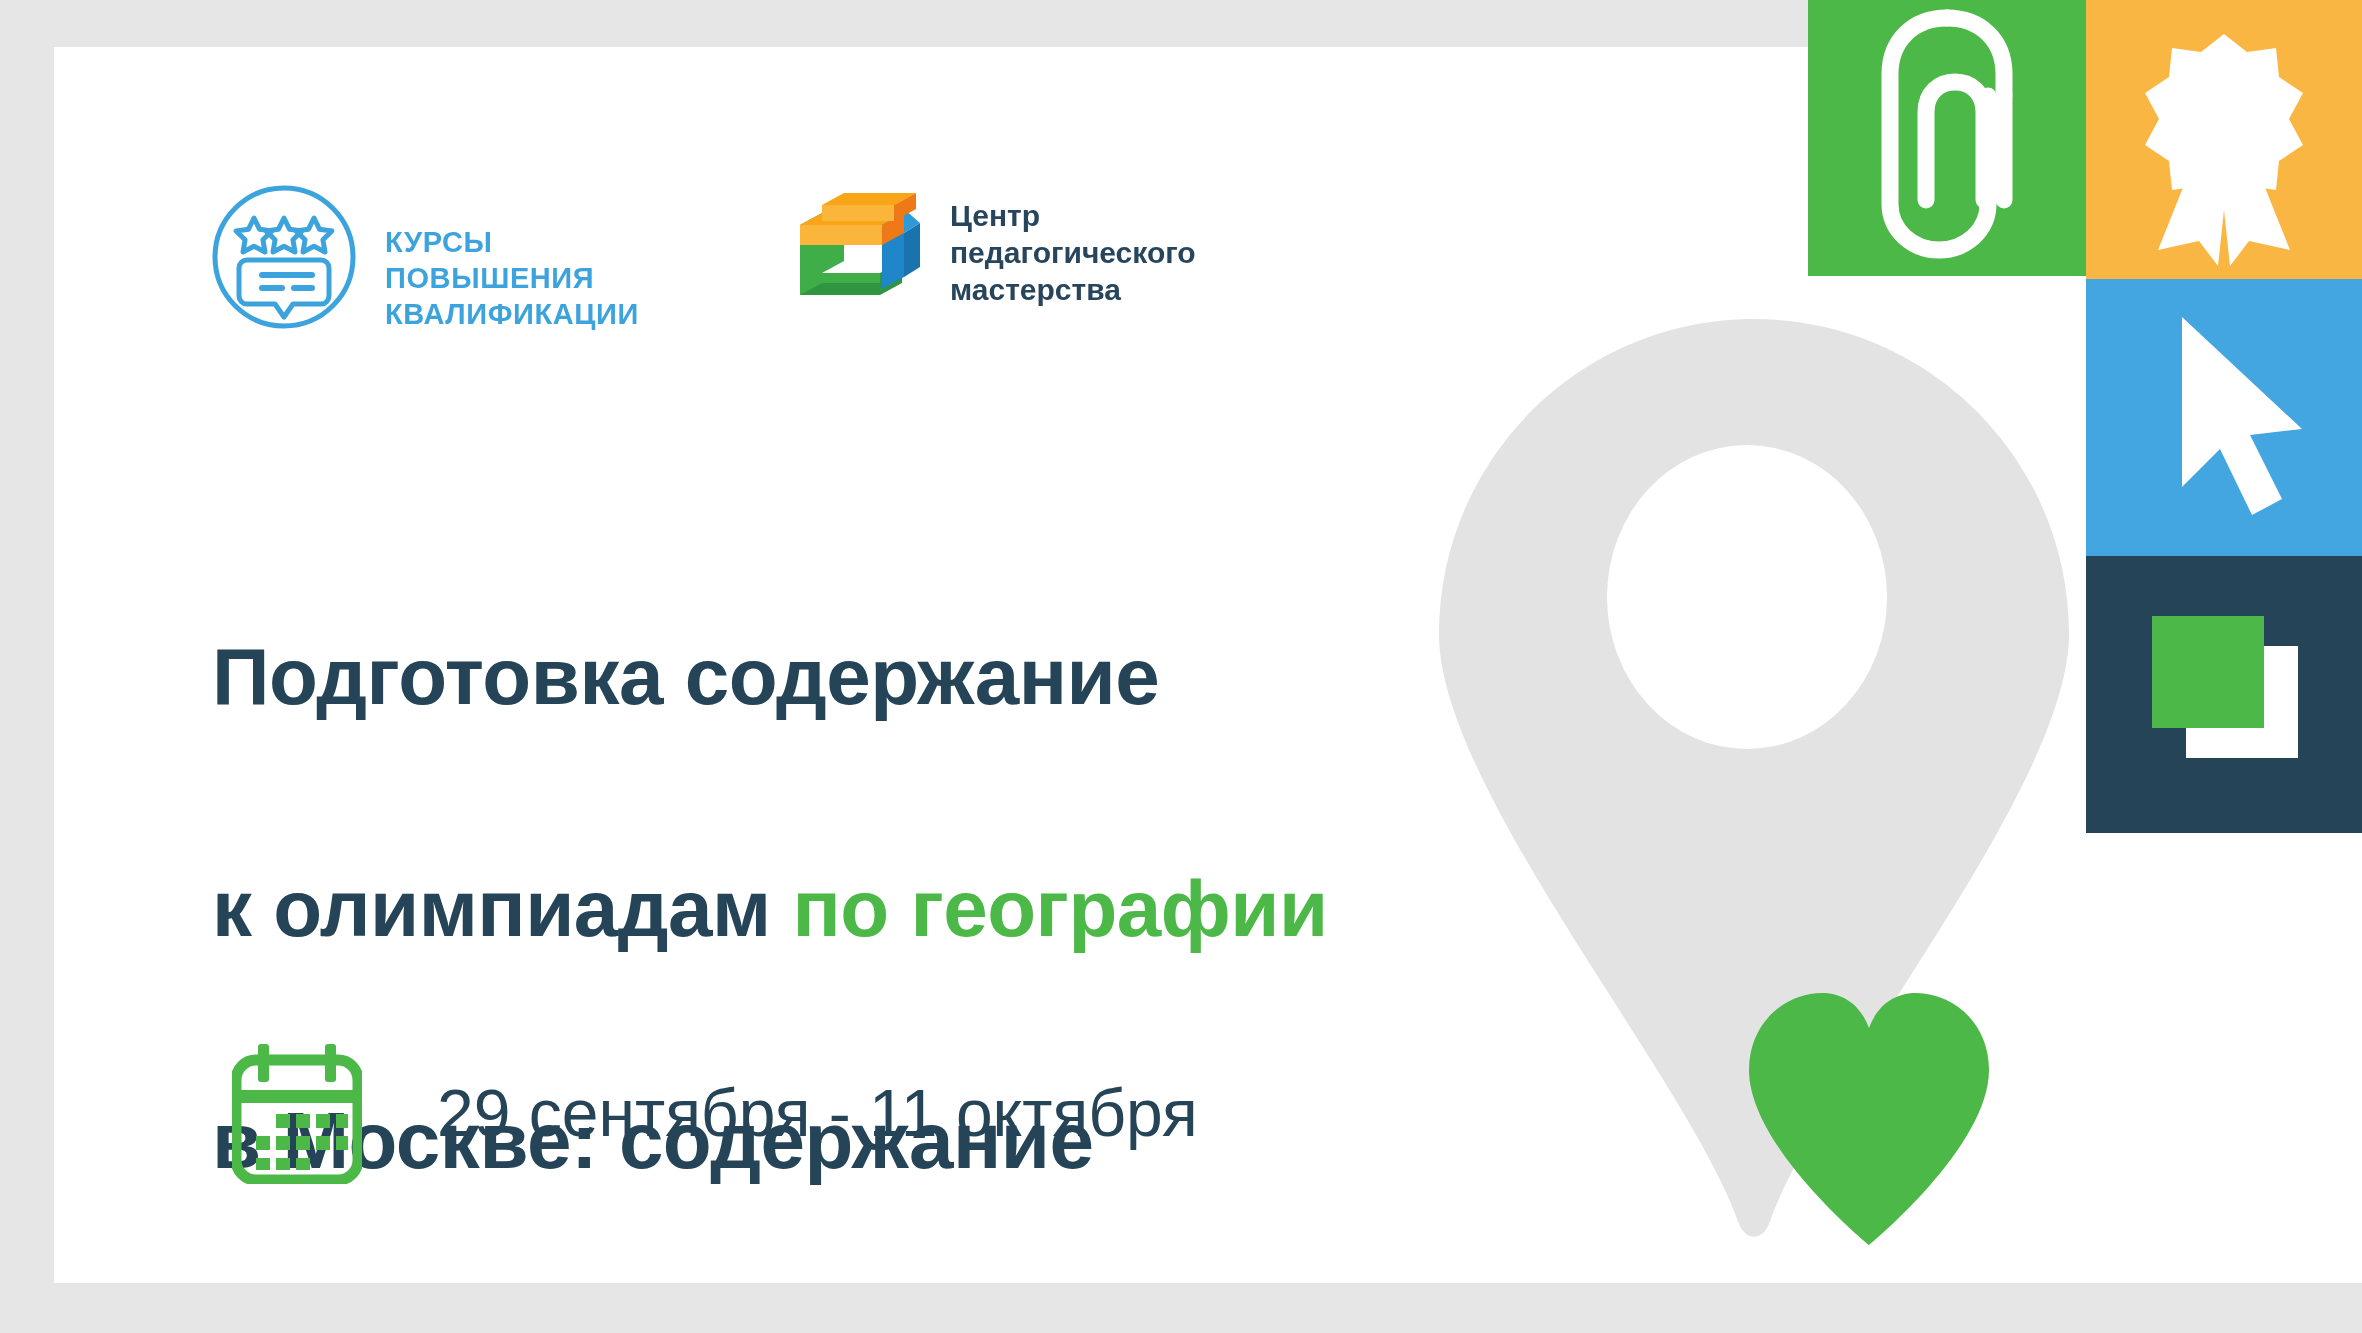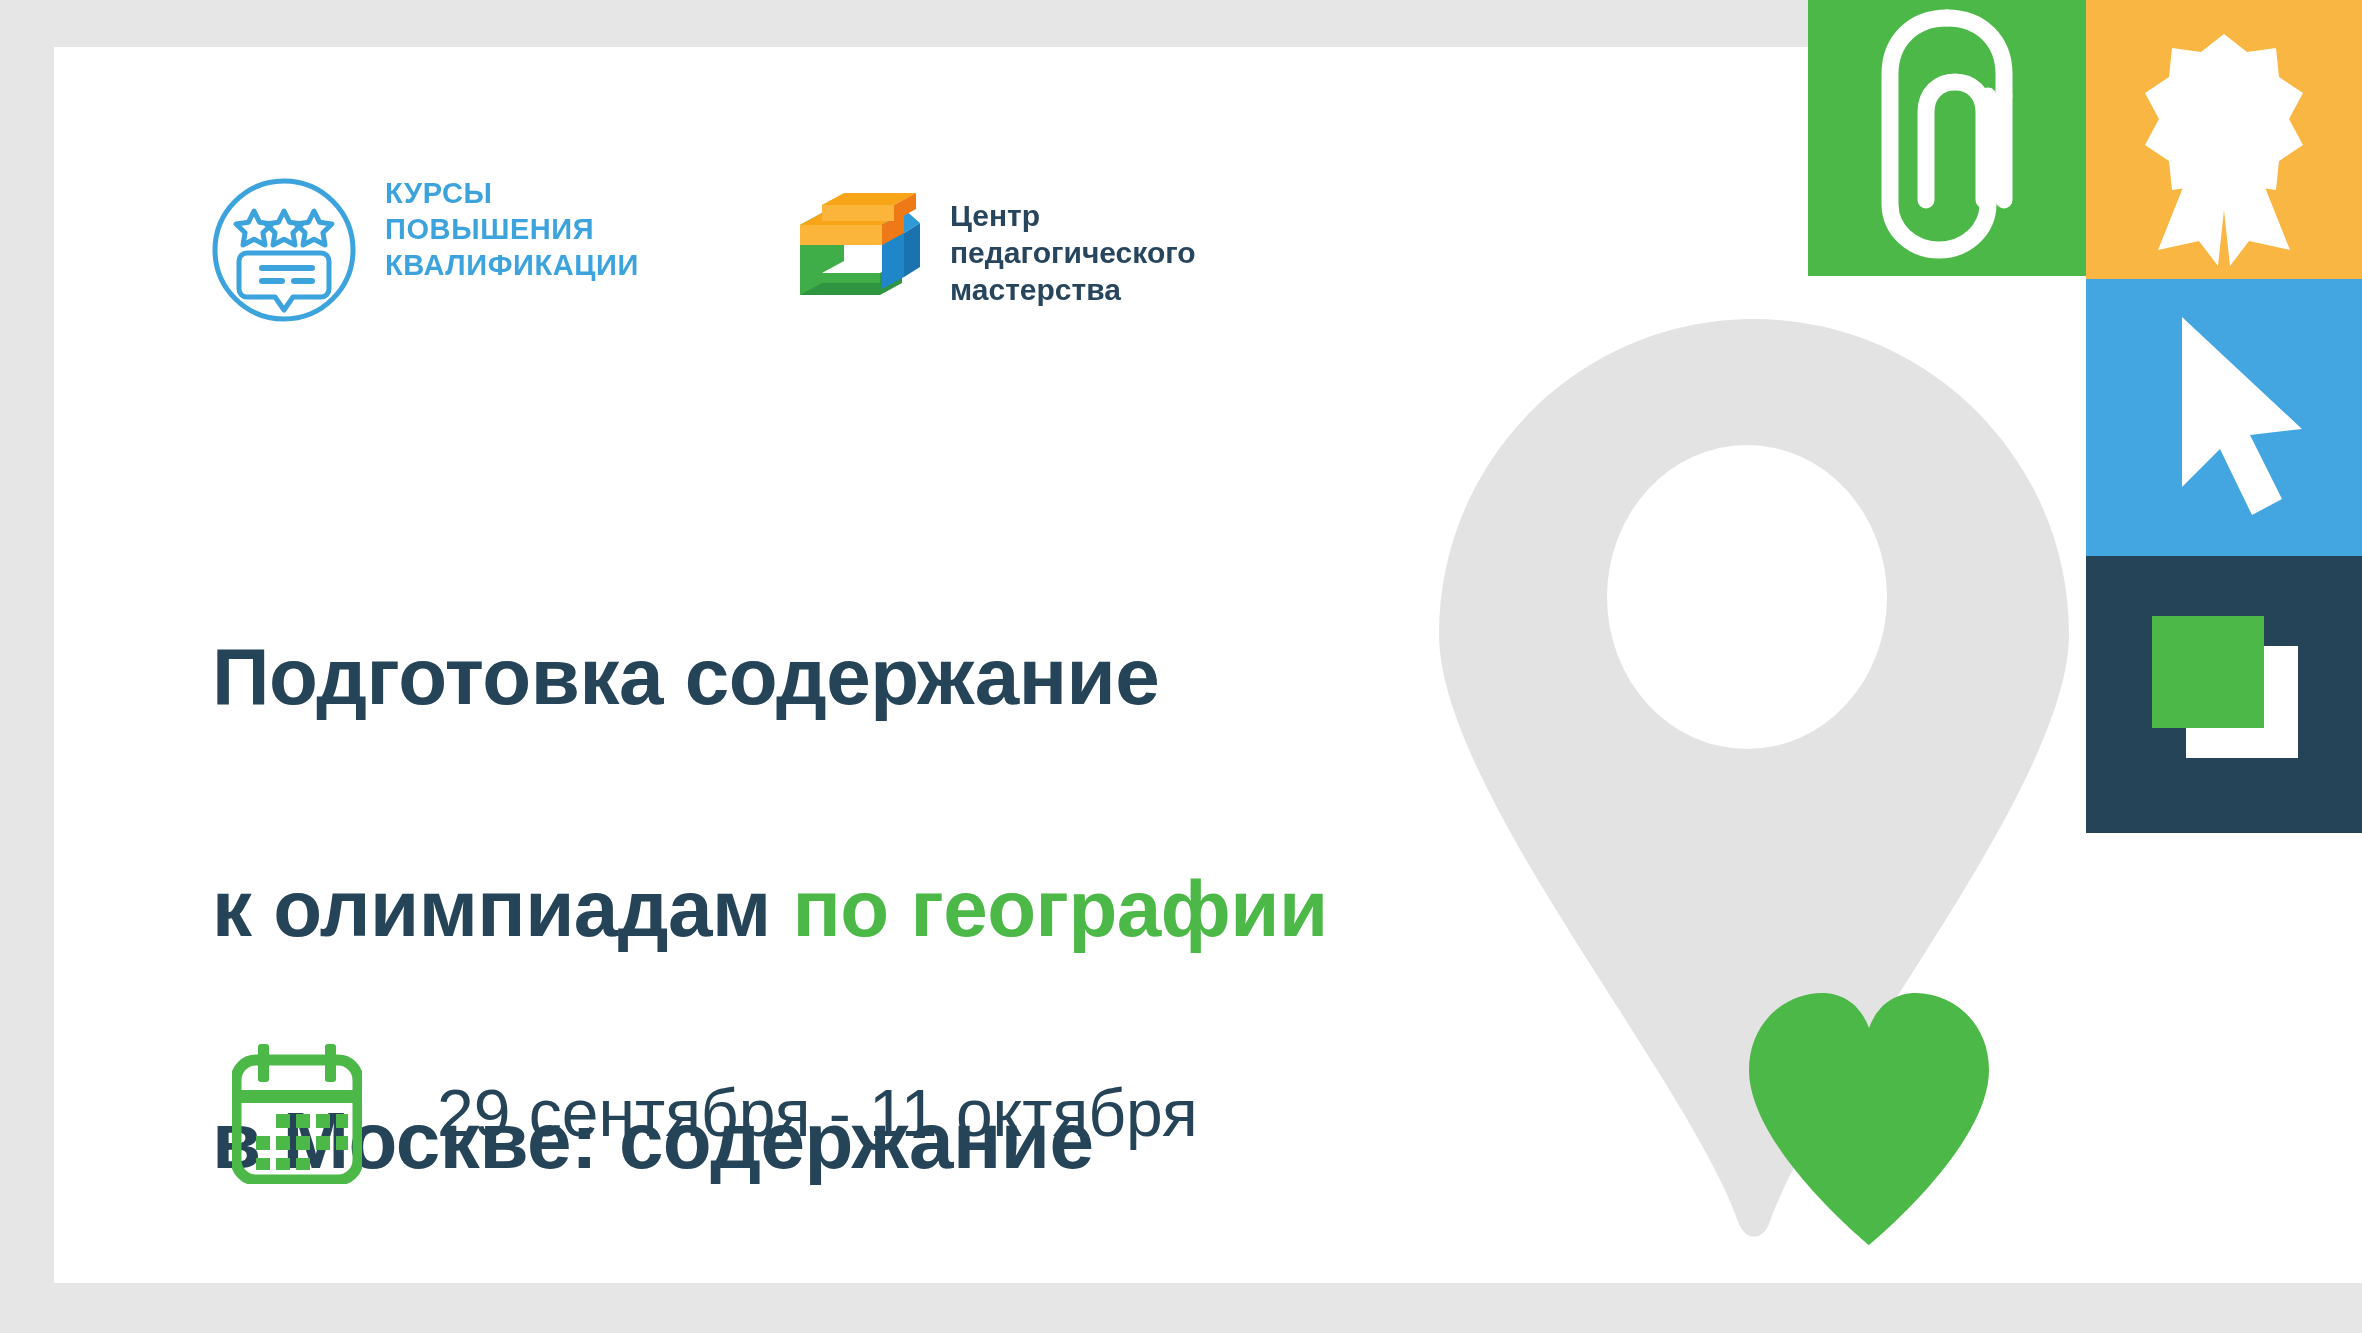--- a/index.html
+++ b/index.html
@@ -17,21 +17,21 @@
     width:2308px;height:1236px;
     background:#ffffff;
     overflow:hidden;
   }
 
   
   .pin{position:absolute;left:1385px;top:272px;width:630px;height:920px;z-index:1;pointer-events:none;}
 
   
   .heart{position:absolute;left:1690px;top:940px;width:250px;height:260px;z-index:2;}
-  .logo-kpk{position:absolute;left:155px;top:128px;display:flex;align-items:flex-start;gap:26px;}
+  .logo-kpk{position:absolute;left:155px;top:135px;display:flex;align-items:flex-end;gap:26px;}
   .logo-kpk .badge{width:150px;height:150px;flex:0 0 150px;}
   .logo-kpk .words{
     color:#3da3dd;font-weight:bold;font-size:29px;line-height:36px;
     letter-spacing:.6px;white-space:pre-line;
   }
   .logo-cpm{position:absolute;left:740px;top:140px;display:flex;align-items:center;gap:24px;}
   .logo-cpm .mark{width:132px;height:130px;flex:0 0 132px;}
   .logo-cpm .words{
     color:#27455c;font-weight:bold;font-size:30px;line-height:37px;
     white-space:pre-line;

